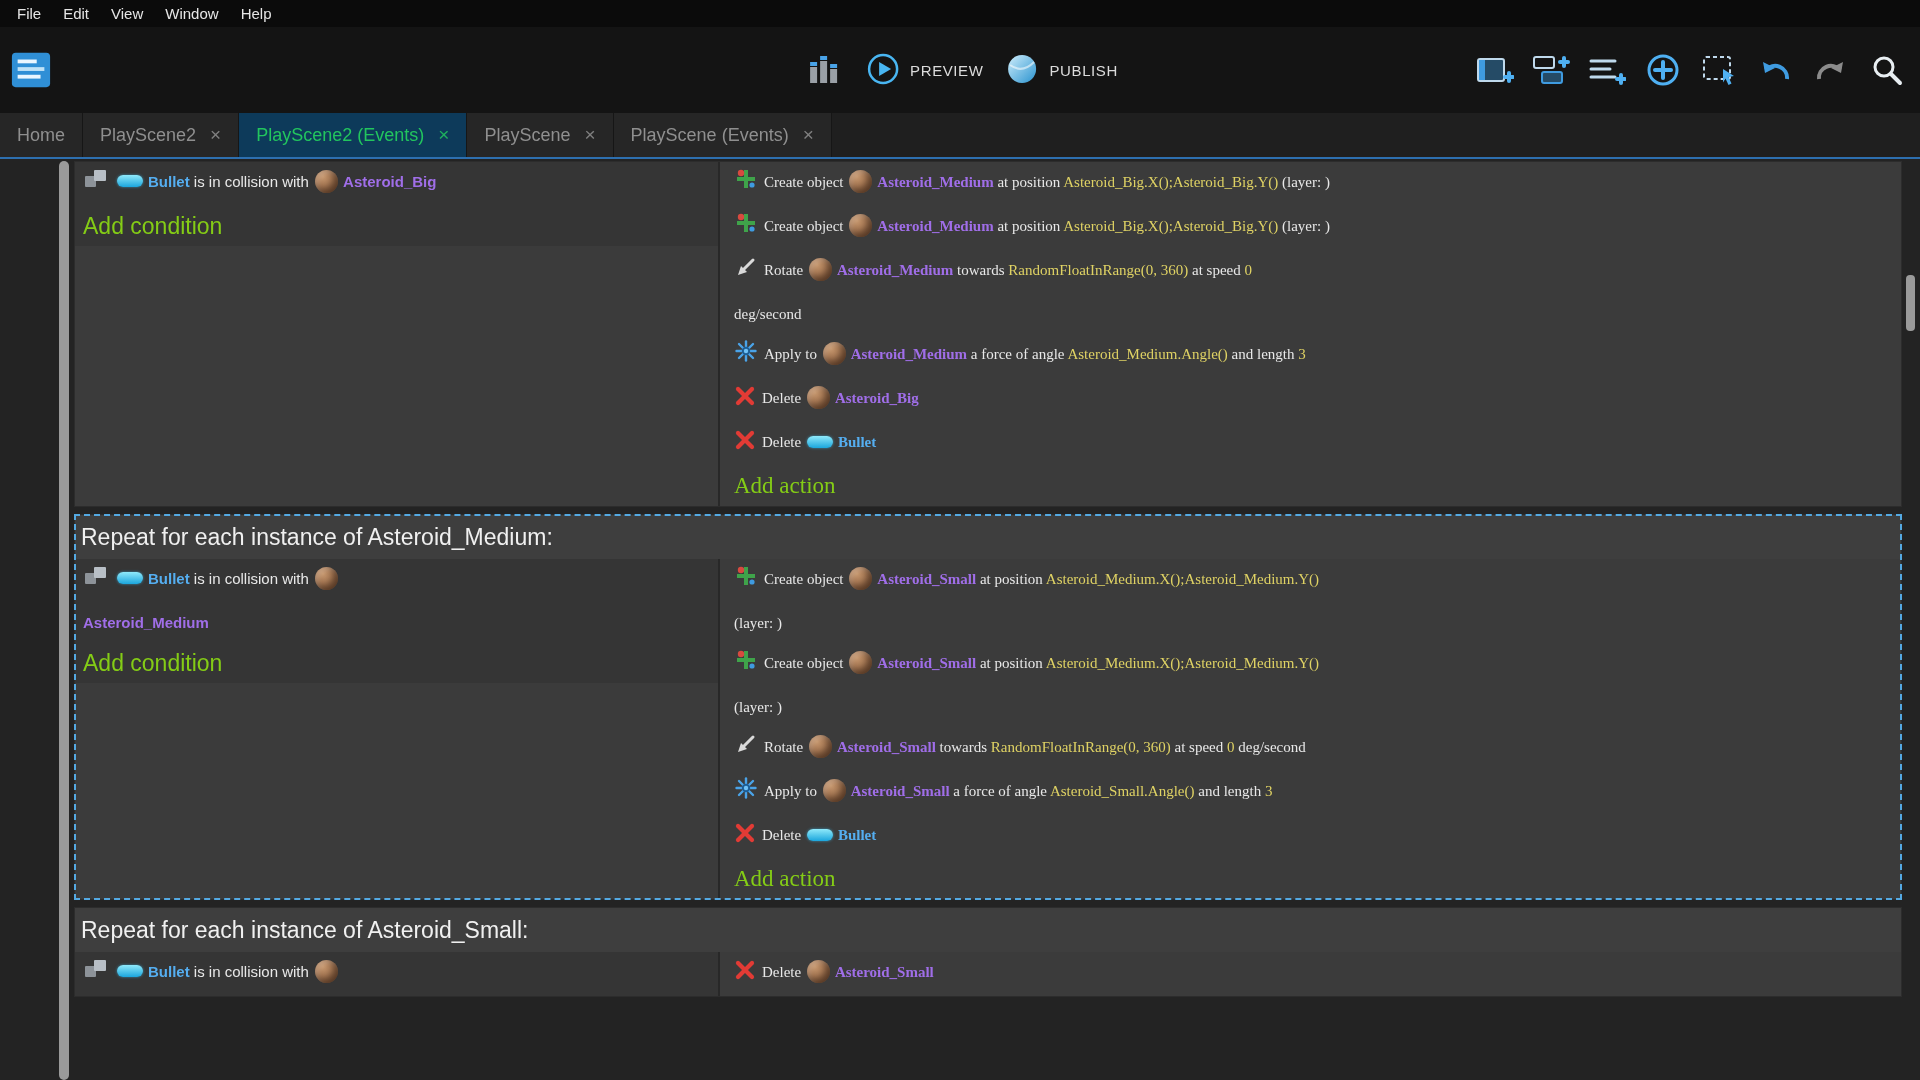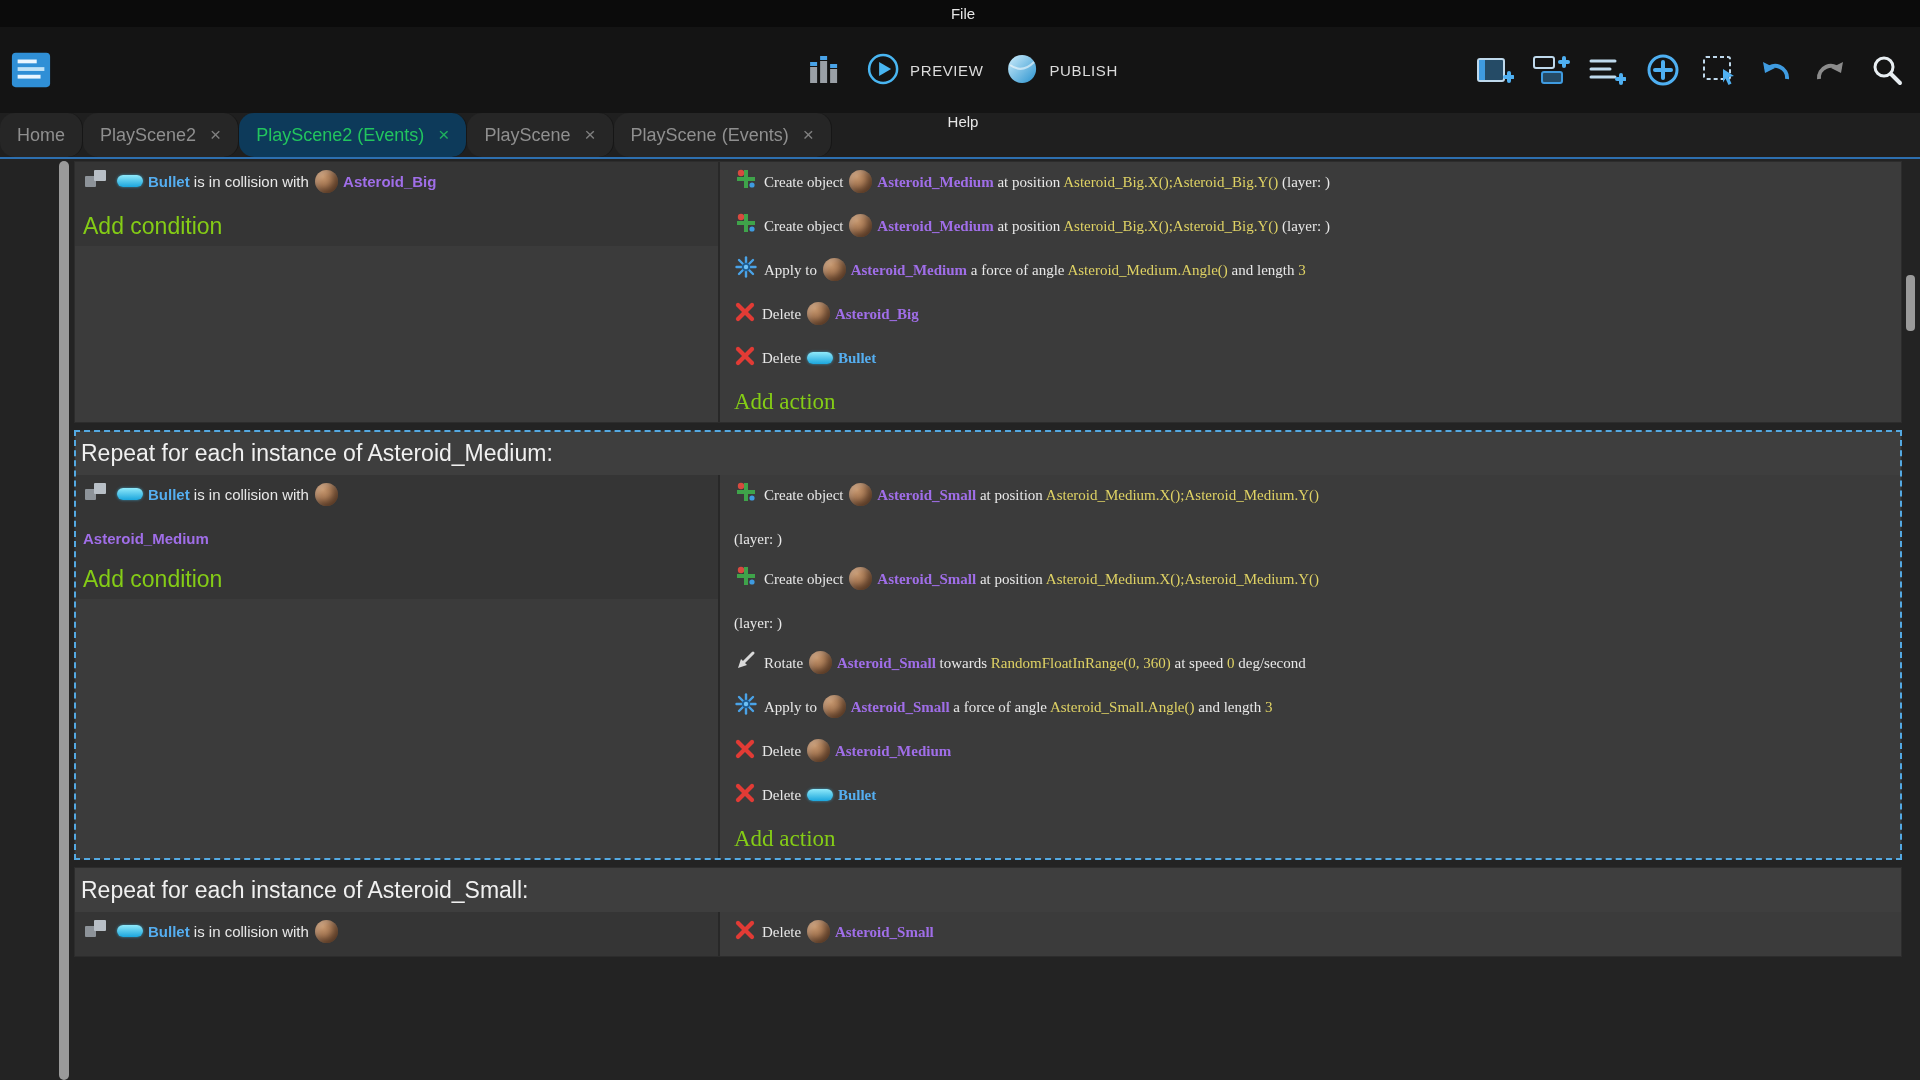--- a/index.html
+++ b/index.html
@@ -1,38 +1,38 @@
 <!DOCTYPE html>
 <html><head>
 <meta charset="utf-8">
 <style>
   * { margin:0; padding:0; box-sizing:border-box; }
   html,body { width:1920px; height:1080px; overflow:hidden; background:#232323;
               font-family:"Liberation Sans", sans-serif; user-select:none; }
 
   
-  .menubar { height:27px; background:#0b0b0b; display:flex; align-items:center; padding-left:6px;flex-direction:column; }
+  .menubar { height:27px; background:#0b0b0b; display:flex; align-items:center; padding-left:6px; }
   .menu-item { color:#e6e6e6; font-size:15px; line-height:27px; padding:0 11px; cursor:default; }
 
   
   .toolbar { height:86px; background:#141414; position:relative; }
   .tb-left { position:absolute; left:10px; top:50%; transform:translateY(-50%); display:flex; gap:10px; }
   .tb-center { position:absolute; left:50%; top:50%; transform:translate(-50%,-50%);
                display:flex; align-items:center; gap:22px; }
   .tb-right { position:absolute; right:12px; top:50%; transform:translateY(-50%);
               display:flex; align-items:center; gap:14px; }
   .tb-btn { display:flex; align-items:center; gap:10px; color:#dcdcdc; font-size:15px;
             letter-spacing:.6px; cursor:default; }
   .tb-icon { width:42px; height:40px; display:flex; align-items:center; justify-content:center; }
 
   
   .tabbar { height:46px; background:#1f1f1f; display:flex; align-items:stretch;
             border-bottom:2px solid #2d6faf; }
   .tab { display:flex; align-items:center; gap:14px; padding:0 17px; font-size:18px;
-         color:#8f8f8f; border-right:1px solid #161616; background:#262626; white-space:nowrap;border-radius:15px; }
+         color:#8f8f8f; border-right:1px solid #161616; background:#262626; white-space:nowrap; }
   .tab.active { background:#0d3a5a; color:#22c55e; }
   .tab .close { font-size:19px; color:inherit; opacity:.85; }
 
   
   .events-viewport { position:relative; height:921px; background:#232323; overflow:hidden;
                      padding:2px 0 0 74px; }
   .gutter { position:absolute; left:59px; top:2px; bottom:0; width:10px;
             background:#9a9a9a; border-radius:5px; }
   .vscroll-thumb { position:absolute; right:5px; top:116px; width:9px; height:56px;
                    background:#9a9a9a; border-radius:4px; }
@@ -232,20 +232,24 @@
                     <path d="M10 3h4v7h7v4h-7v7h-4v-7H3v-4h7z" fill="#3fa34a"></path>
                     <circle cx="7" cy="6" r="3.2" fill="#d84a3f"></circle>
                     <circle cx="18" cy="18" r="2.6" fill="#3f9be0"></circle>
                   </svg></span><span class="seg-text">Create object </span><span class="thumb thumb-asteroid"></span><span class="seg-obj">Asteroid_Medium</span><span class="seg-text"> at position </span><span class="seg-expr">Asteroid_Big.X();Asteroid_Big.Y()</span><span class="seg-text"> (layer: )</span></div>
               <div class="action-row"><span class="row-icon"><svg width="24" height="24" viewBox="0 0 24 24">
                     <path d="M10 3h4v7h7v4h-7v7h-4v-7H3v-4h7z" fill="#3fa34a"></path>
                     <circle cx="7" cy="6" r="3.2" fill="#d84a3f"></circle>
                     <circle cx="18" cy="18" r="2.6" fill="#3f9be0"></circle>
                   </svg></span><span class="seg-text">Create object </span><span class="thumb thumb-asteroid"></span><span class="seg-obj">Asteroid_Medium</span><span class="seg-text"> at position </span><span class="seg-expr">Asteroid_Big.X();Asteroid_Big.Y()</span><span class="seg-text"> (layer: )</span></div>
               <div class="action-row"><span class="row-icon"><svg width="24" height="24" viewBox="0 0 24 24">
+                    <path d="M19 5 L10 14" stroke="#d9d9d9" stroke-width="3" stroke-linecap="round"></path>
+                    <path d="M4 20 L13 17 L7 11 Z" fill="#d9d9d9"></path>
+                  </svg></span><span class="seg-text">Rotate </span><span class="thumb thumb-asteroid"></span><span class="seg-obj">Asteroid_Medium</span><span class="seg-text"> towards </span><span class="seg-expr">RandomFloatInRange(0, 360)</span><span class="seg-text"> at speed </span><span class="seg-expr">0</span><br><span class="seg-text">deg/second</span></div>
+              <div class="action-row"><span class="row-icon"><svg width="24" height="24" viewBox="0 0 24 24">
                     <g stroke="#4aa3e8" stroke-width="2.4" stroke-linecap="round">
                       <line x1="12" y1="2.5" x2="12" y2="21.5"></line>
                       <line x1="2.5" y1="12" x2="21.5" y2="12"></line>
                       <line x1="5" y1="5" x2="19" y2="19"></line>
                       <line x1="19" y1="5" x2="5" y2="19"></line>
                     </g>
                     <circle cx="12" cy="12" r="4.2" fill="#1d5e96"></circle>
                     <circle cx="12" cy="12" r="2.2" fill="#6fc1f5"></circle>
                   </svg></span><span class="seg-text">Apply to </span><span class="thumb thumb-asteroid"></span><span class="seg-obj">Asteroid_Medium</span><span class="seg-text"> a force of angle </span><span class="seg-expr">Asteroid_Medium.Angle()</span><span class="seg-text"> and length </span><span class="seg-expr">3</span></div>
               <div class="action-row"><span class="row-icon"><svg width="22" height="22" viewBox="0 0 22 22">
@@ -299,26 +303,20 @@
                       <line x1="19" y1="5" x2="5" y2="19"></line>
                     </g>
                     <circle cx="12" cy="12" r="4.2" fill="#1d5e96"></circle>
                     <circle cx="12" cy="12" r="2.2" fill="#6fc1f5"></circle>
                   </svg></span><span class="seg-text">Apply to </span><span class="thumb thumb-asteroid"></span><span class="seg-obj">Asteroid_Small</span><span class="seg-text"> a force of angle </span><span class="seg-expr">Asteroid_Small.Angle()</span><span class="seg-text"> and length </span><span class="seg-expr">3</span></div>
               <div class="action-row"><span class="row-icon"><svg width="22" height="22" viewBox="0 0 22 22">
                     <g stroke="#e23b35" stroke-width="4.2" stroke-linecap="round">
                       <line x1="4" y1="4" x2="18" y2="18"></line>
                       <line x1="18" y1="4" x2="4" y2="18"></line>
                     </g>
-                  </svg></span><span class="seg-text">Delete </span><span class="thumb thumb-asteroid"></span><span class="seg-obj">Asteroid_Medium</span></div>
-              <div class="action-row"><span class="row-icon"><svg width="22" height="22" viewBox="0 0 22 22">
-                    <g stroke="#e23b35" stroke-width="4.2" stroke-linecap="round">
-                      <line x1="4" y1="4" x2="18" y2="18"></line>
-                      <line x1="18" y1="4" x2="4" y2="18"></line>
-                    </g>
                   </svg></span><span class="seg-text">Delete </span><span class="thumb thumb-bullet"></span><span class="seg-objb">Bullet</span></div>
               <div class="add-row">Add action</div>
             </div>
           </div>
         </div>
         <div class="event">
           <div class="event-header">Repeat for each instance of Asteroid_Small:</div>
           <div class="event-body">
             <div class="conditions">
               <div class="cond-box">

